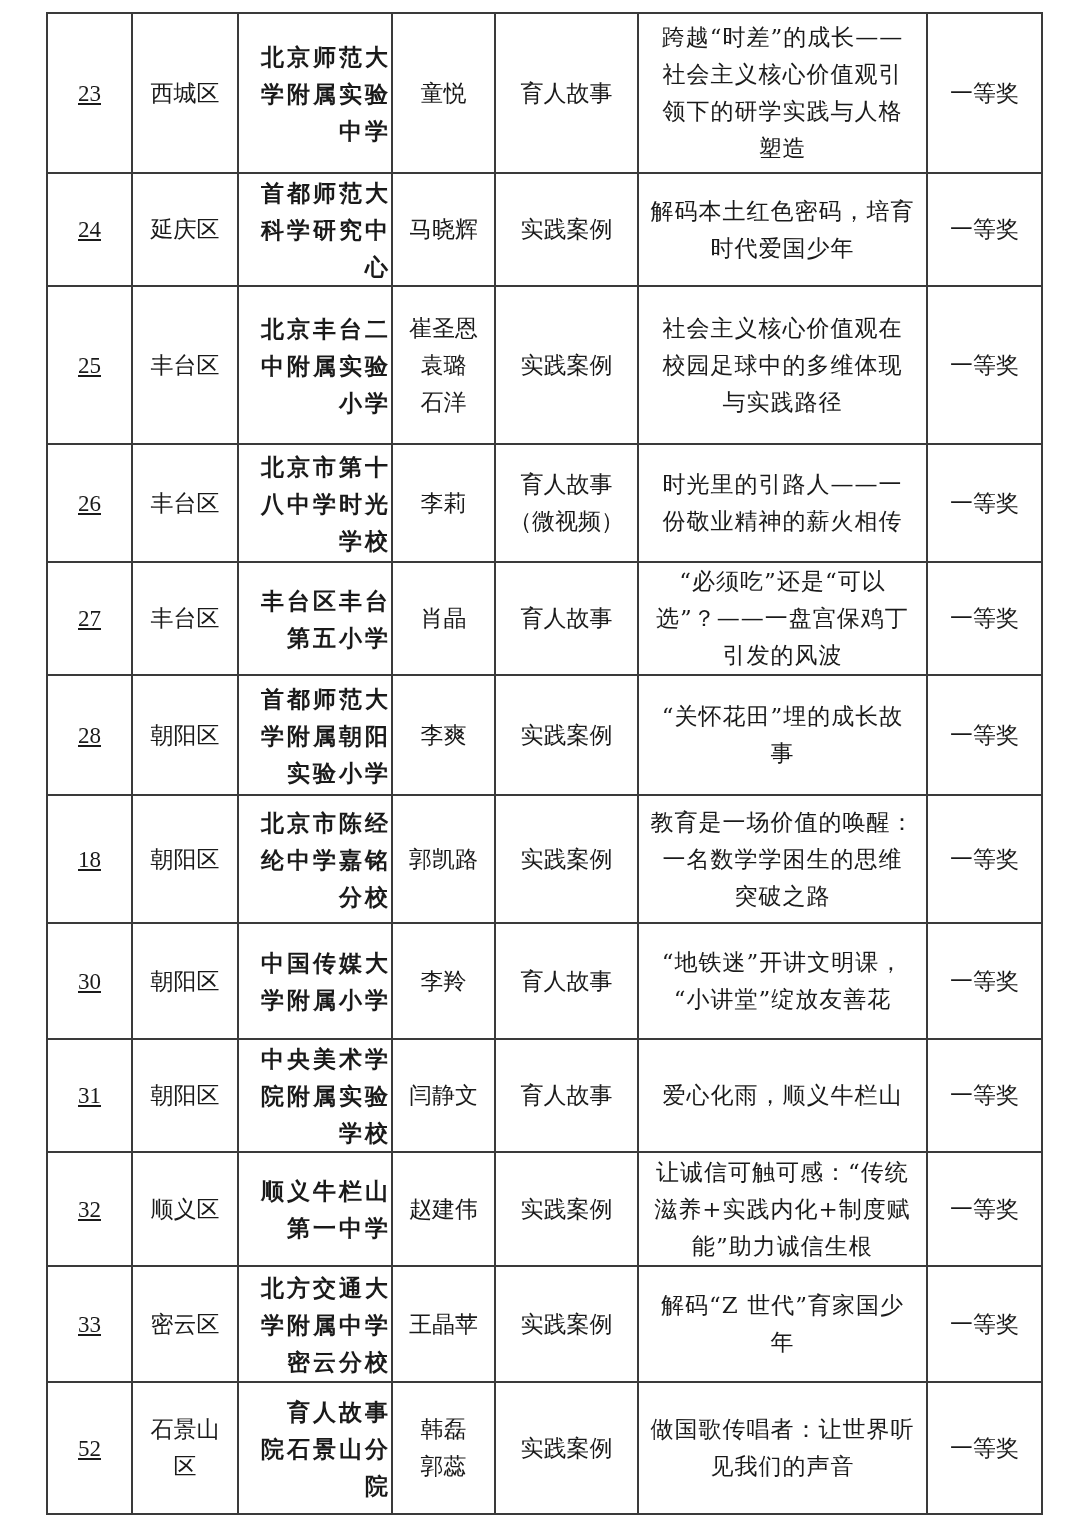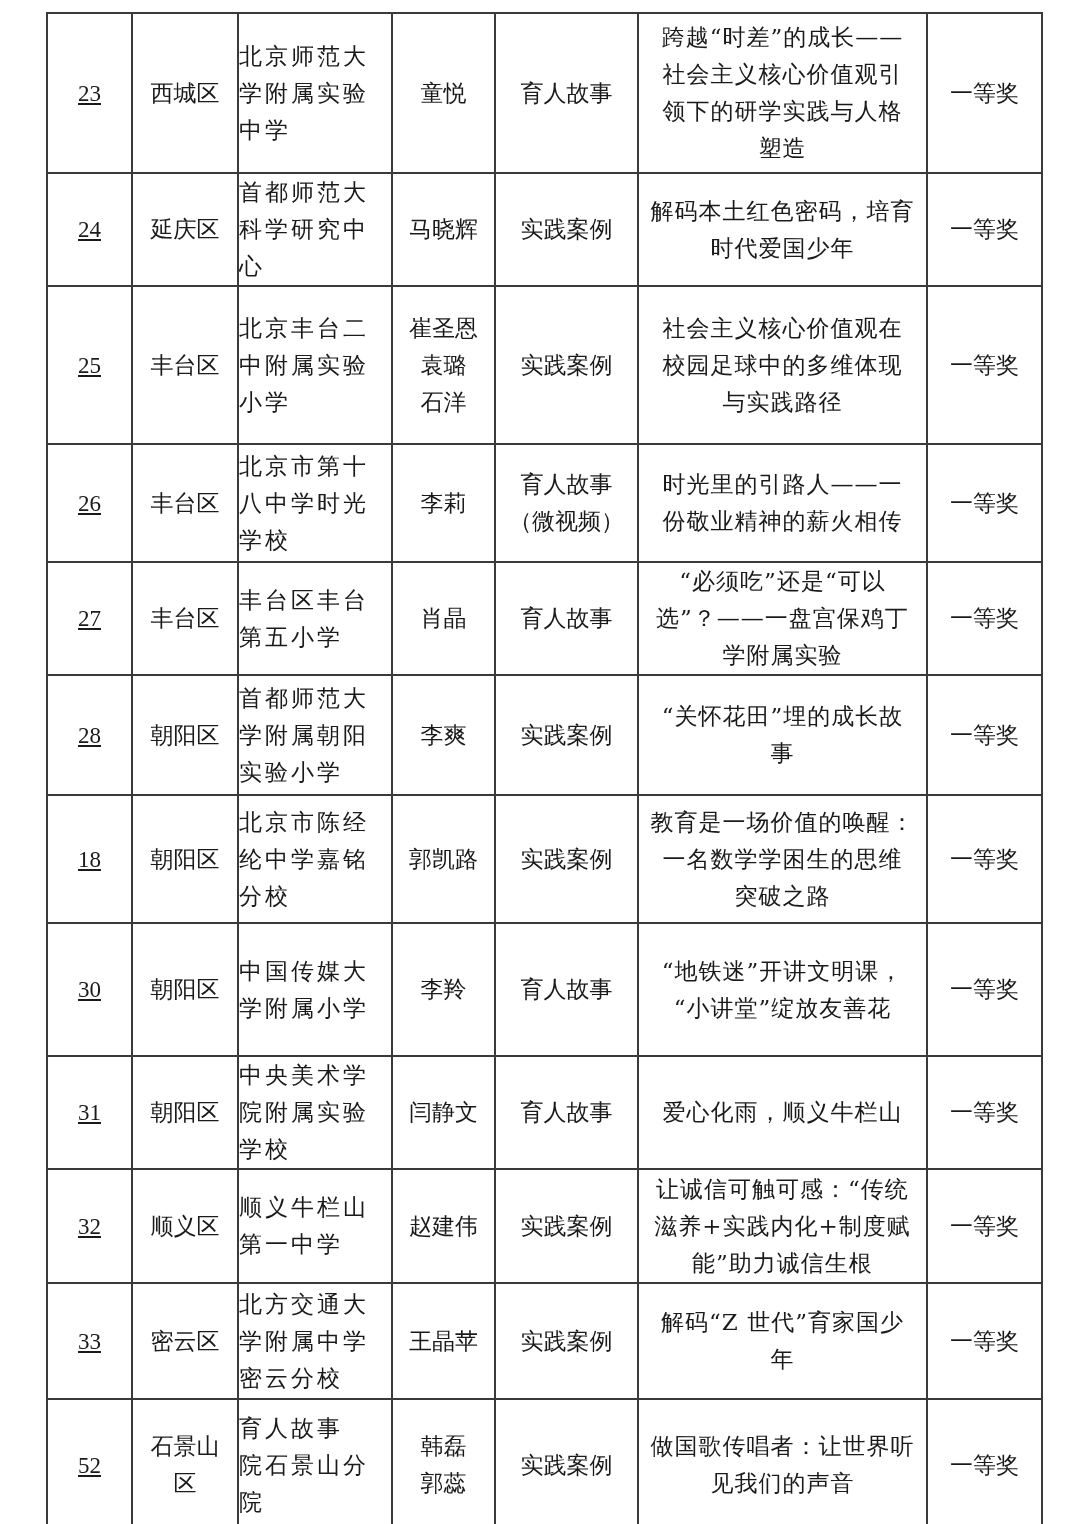--- a/index.html
+++ b/index.html
@@ -9,21 +9,21 @@
       position: absolute; left: 46px; top: 12px;
       border-collapse: collapse; table-layout: fixed;
       width: 995px;
     }
     table.awards td {
       border: 2px solid #3a3a3a;
       font-size: 23px; line-height: 37px;
       vertical-align: middle; padding: 0;
     }
     td.c-no, td.c-dist, td.c-name, td.c-type, td.c-award { text-align: center; }
-    td.c-school { text-align: left; padding-left: 13px; padding-right: 6px; letter-spacing: 3px; }
+    td.c-school { text-align: right; padding-left: 13px; padding-right: 6px; letter-spacing: 3px; font-weight: bold; }
     td.c-title { text-align: center; padding-left: 13px; padding-right: 8px; letter-spacing: 1px; }
     td.c-no { font-family: "Liberation Serif", serif; font-size: 24px; text-decoration: underline; }
     .ml { white-space: pre-line; display: block; }
   </style>
 </head>
 <body>
 
 <table class="awards">
   <colgroup>
     <col style="width:85px">
@@ -140,21 +140,21 @@
         </td>
       <td class="c-name">
           <span class="ml">肖晶</span>
         </td>
       <td class="c-type">
           <span class="ml">育人故事</span>
         </td>
       <td class="c-title">
           <span class="ml">“必须吃”还是“可以
 选”？——一盘宫保鸡丁
-学附属实验</span>
+引发的风波</span>
         </td>
       <td class="c-award">一等奖</td>
     </tr>
     <tr style="height:120px">
       <td class="c-no">28</td>
       <td class="c-dist">
           <span class="ml">朝阳区</span>
         </td>
       <td class="c-school">
           <span class="ml">首都师范大
@@ -189,21 +189,21 @@
       <td class="c-type">
           <span class="ml">实践案例</span>
         </td>
       <td class="c-title">
           <span class="ml">教育是一场价值的唤醒：
 一名数学学困生的思维
 突破之路</span>
         </td>
       <td class="c-award">一等奖</td>
     </tr>
-    <tr style="height:133px">
+    <tr style="height:116px">
       <td class="c-no">30</td>
       <td class="c-dist">
           <span class="ml">朝阳区</span>
         </td>
       <td class="c-school">
           <span class="ml">中国传媒大
 学附属小学</span>
         </td>
       <td class="c-name">
           <span class="ml">李羚</span>

